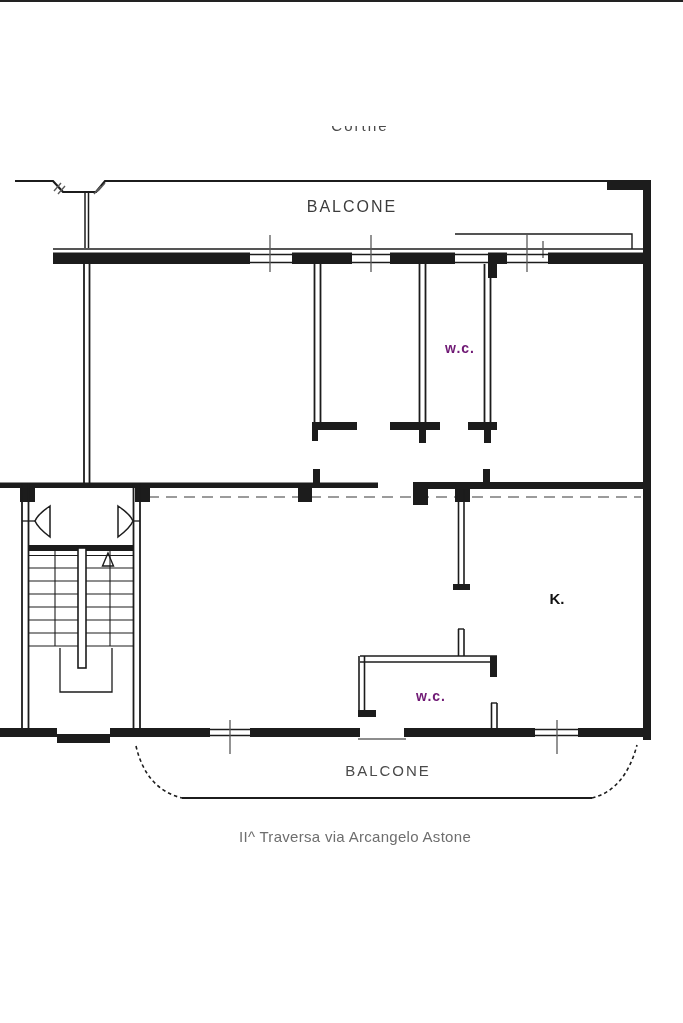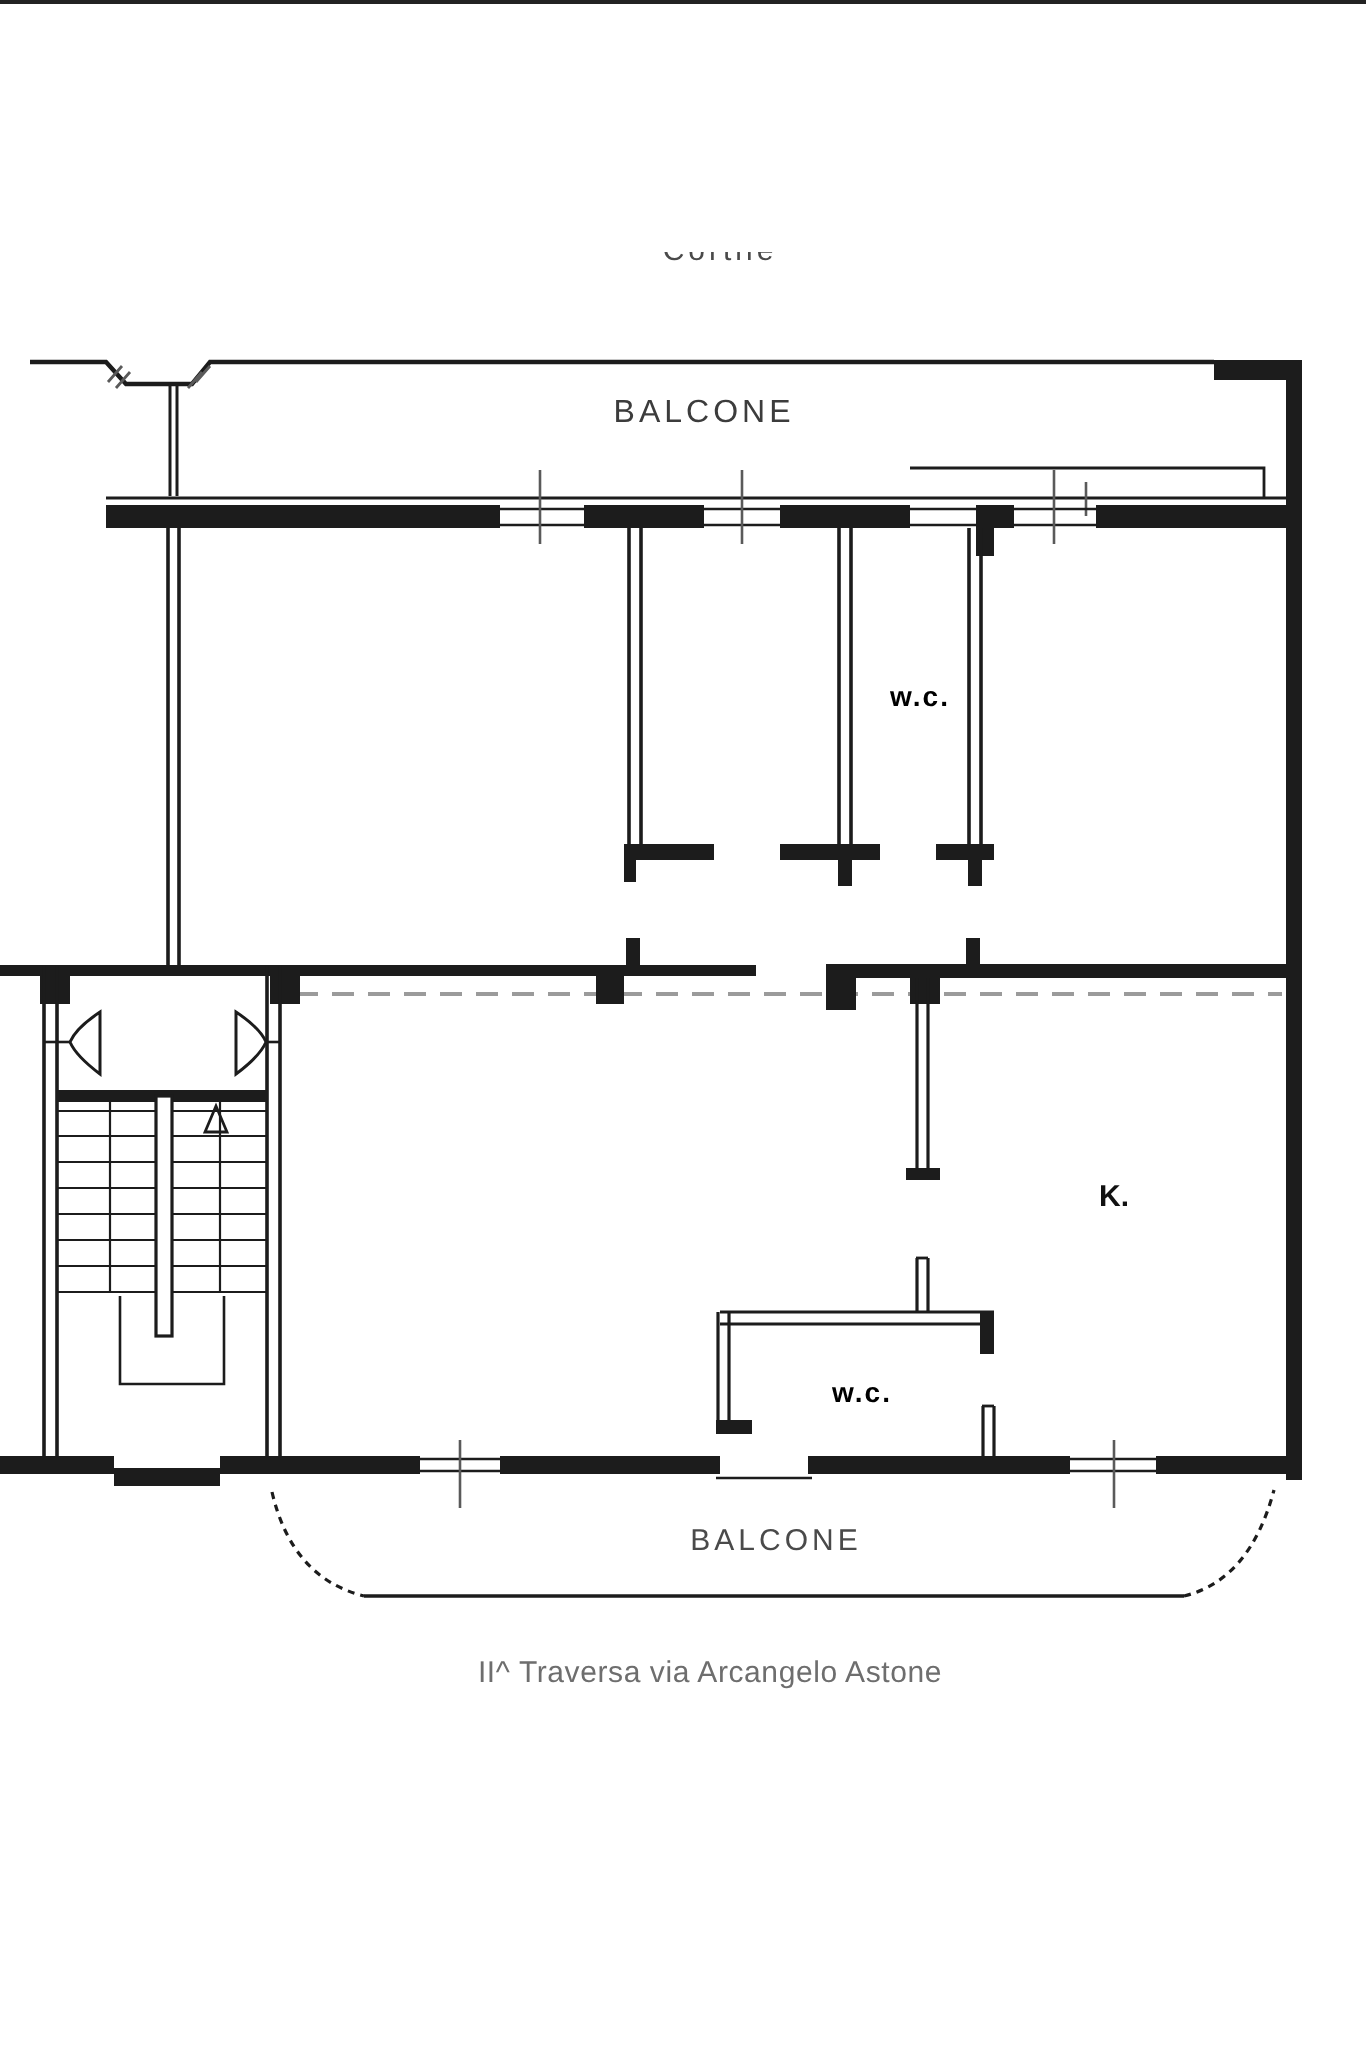--- a/index.html
+++ b/index.html
@@ -17,21 +17,21 @@
   .fl{fill:var(--ink);stroke:none;}
   .wh{fill:#ffffff;stroke:var(--ink);}
   .gy{stroke:var(--dashed-line);fill:none;}
   .tick{stroke:#5a5a5a;fill:none;}
   .lbl{
     position:absolute;transform:translateX(-50%);white-space:nowrap;
     color:var(--label-dark);
   }
   .lbl-balcone{font-size:16px;letter-spacing:2px;color:var(--label-dark);}
   .lbl-balcone-b{font-size:15px;letter-spacing:2px;color:#4a4a4a;}
-  .lbl-room{font-size:14px;font-weight:bold;color:#000000;letter-spacing:1px;}
+  .lbl-room{font-size:14px;font-weight:bold;color:#701a75;letter-spacing:1px;}
   .lbl-k{font-size:15px;font-weight:bold;color:#111;}
   .lbl-caption{font-size:15px;color:var(--label-gray);letter-spacing:0.3px;}
   .clip-box{
     position:absolute;left:360px;top:126px;transform:translateX(-50%);
     height:9px;overflow:hidden;
   }
   .clip-box span{
     display:block;font-size:15px;line-height:15px;margin-top:-8px;
     color:#4a4a4a;letter-spacing:2px;
   }

